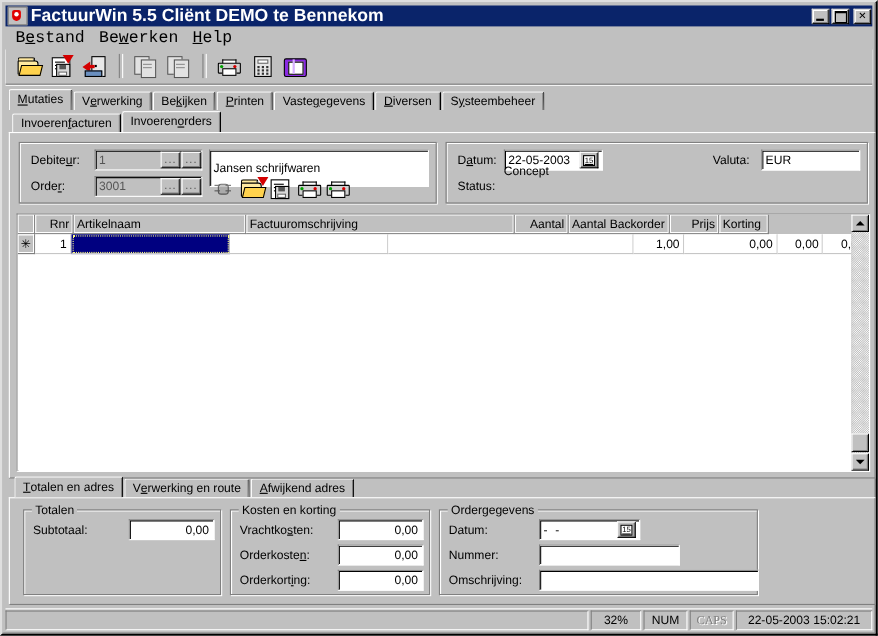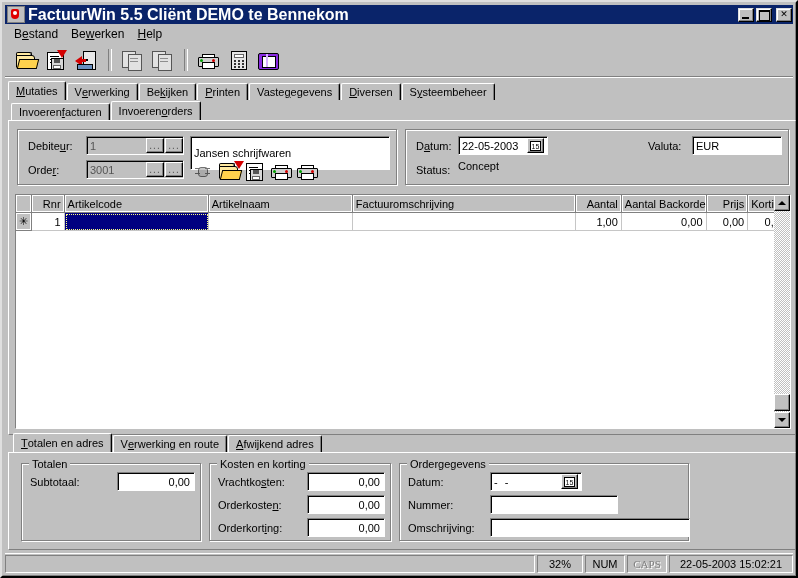--- a/index.html
+++ b/index.html
@@ -117,23 +117,24 @@
     position: absolute;
     left: 2px; top: 22px; right: 2px;
     height: 18px;
     display: flex;
     align-items: center;
     padding-left: 3px;
     box-sizing: border-box;
   }
   .menu-item {
     padding: 2px 7px 2px 6px;
-    font-size: 12px;
+    font-size: 15px;
     color: #000;
     white-space: nowrap;
+    font-family: Liberation Mono, monospace;
   }
   .menu-item u { text-decoration: underline; }
 
   
   .toolbar {
     position: absolute;
     left: 2px; top: 41px; right: 2px;
     height: 33px;
     box-sizing: border-box;
     display: flex;
@@ -803,31 +804,30 @@
         <span>D</span><u>a</u><span>tum:</span>
       </div>
       <div class="field" style="left:52px; top:6px; width:90px; height:19px;">
         <span>22-05-2003</span>
       </div>
       <div class="calbtn" style="left:121px; top:8px;">
         <span class="cal-glyph">15</span>
       </div>
 
       <div class="lbl" style="left:10px; top:34px;">Status:</div>
-      <div class="lbl" style="left:52px; top:30px;">Concept</div>
+      <div class="lbl" style="left:52px; top:20px;">Concept</div>
 
       <div class="lbl" style="left:242px; top:10px;">Valuta:</div>
       <div class="field" style="left:286px; top:6px; width:90px; height:19px;">EUR</div>
     </div>
 
     <div class="grid">
       <div class="grid-header">
         <div class="rowhdr"></div>
         <div class="gh-cell r" style="width:35px">Rnr</div>
-        <div class="gh-cell" style="width:157px">Artikelcode</div>
         <div class="gh-cell" style="width:157px">Artikelnaam</div>
         <div class="gh-cell" style="width:244px">Factuuromschrijving</div>
         <div class="gh-cell r" style="width:49px">Aantal</div>
         <div class="gh-cell" style="width:92px">Aantal Backorder</div>
         <div class="gh-cell r" style="width:45px">Prijs</div>
         <div class="gh-cell" style="width:45px">Korting</div>
       </div>
       <div class="grid-body" style="height:216px">
         <div class="grid-row">
           <div class="rowhdr">✳</div>

